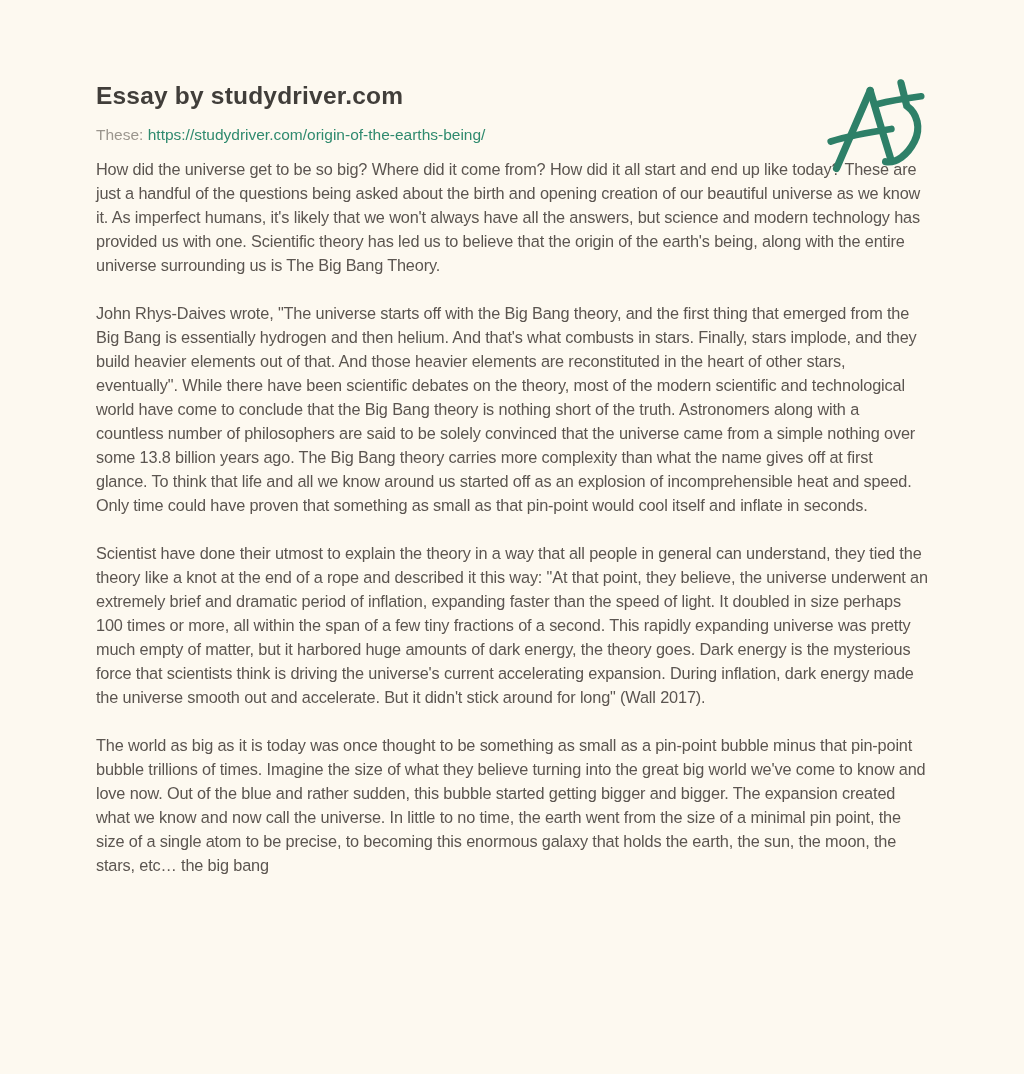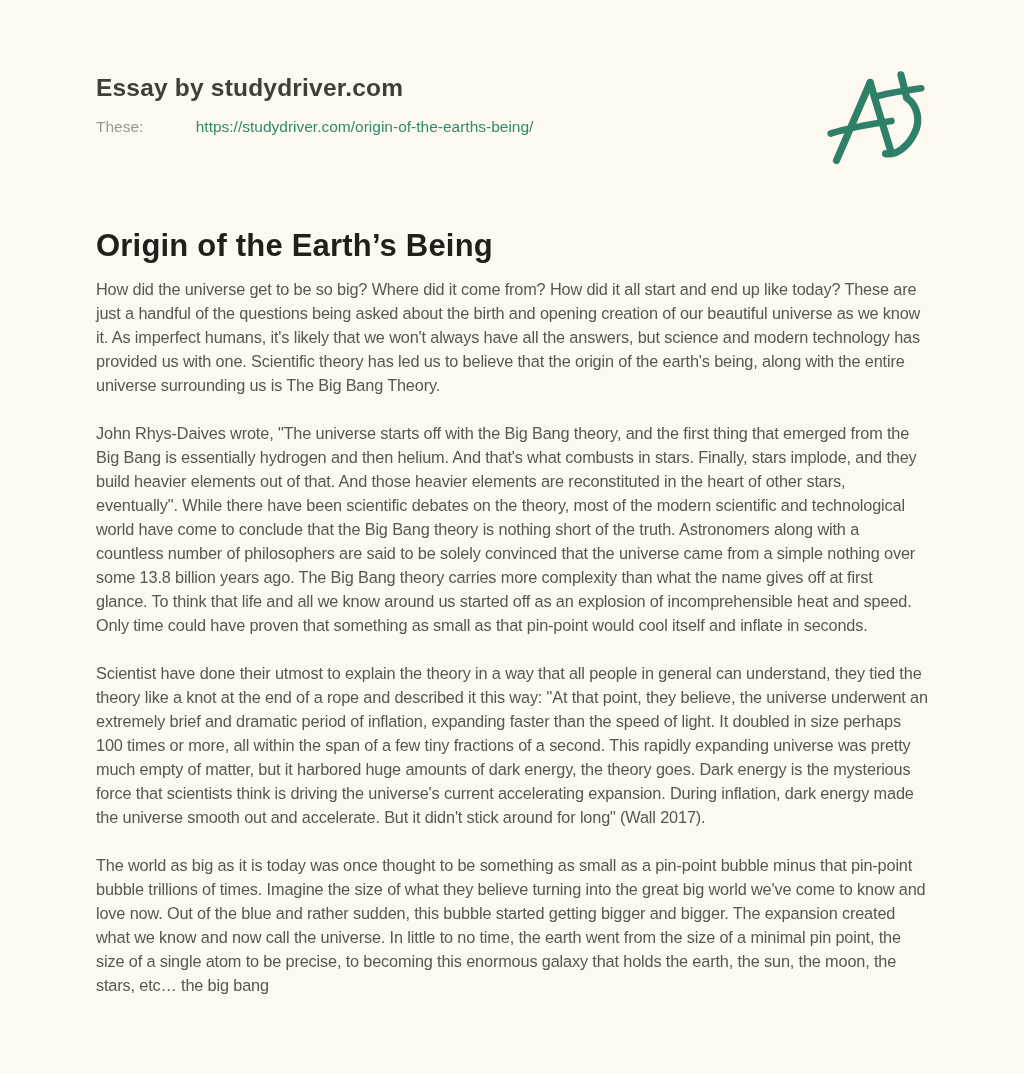--- a/index.html
+++ b/index.html
@@ -8,41 +8,40 @@
     height: 1074px;
     overflow: hidden;
     background: #fdf9f0;
     font-family: "Liberation Sans", "DejaVu Sans", sans-serif;
   }
   .page {
     position: relative;
     width: 1024px;
     height: 1074px;
     background: #fdf9f0;
-    padding: 0 96px;
+    padding: 8px 96px;
   }
   .doc-header {
     position: relative;
     padding-top: 74px;
   }
   .doc-header h1 {
     font-size: 24.5px;
     font-weight: 700;
     color: #413e3a;
     letter-spacing: 0.2px;
   }
   .source-line {
     margin-top: 16px;
     font-size: 15.5px;
     color: #9b968e;
   }
   .source-line a {
     color: #2f8a6e;
     text-decoration: none;
-    margin-left: 48px;
   }
   .logo {
     position: absolute;
     top: 70px;
     right: 0;
     width: 106px;
     height: 101px;
   }
   .logo svg { width: 100%; height: 100%; }
   .essay-title {
@@ -79,21 +78,20 @@
       <svg viewBox="0 0 110 105" fill="none" stroke="#2e8068" stroke-width="7.5" stroke-linecap="round">
         <path d="M 15,94 L 50,13"></path>
         <path d="M 50,13 C 56,34 64,60 71,83"></path>
         <path d="M 9,66 C 28,60 52,56 72,53" stroke-width="7"></path>
         <path d="M 58,27 C 73,23 88,21 103,19" stroke-width="7"></path>
         <path d="M 82,5 C 84,13 86,21 88,29 C 99,37 103,52 96,66 C 89,80 77,89 66,87"></path>
       </svg>
     </div>
   </div>
 
-  <h2 class="essay-title">Origin of the Earth’s Being</h2>
 
   <div class="essay-body">
     <p>How did the universe get to be so big? Where did it come from? How did it all start and end up like today? These are just a handful of the questions being asked about the birth and opening creation of our beautiful universe as we know it. As imperfect humans, it's likely that we won't always have all the answers, but science and modern technology has provided us with one. Scientific theory has led us to believe that the origin of the earth's being, along with the entire universe surrounding us is The Big Bang Theory.</p>
     <p>John Rhys-Daives wrote, "The universe starts off with the Big Bang theory, and the first thing that emerged from the Big Bang is essentially hydrogen and then helium. And that's what combusts in stars. Finally, stars implode, and they build heavier elements out of that. And those heavier elements are reconstituted in the heart of other stars, eventually". While there have been scientific debates on the theory, most of the modern scientific and technological world have come to conclude that the Big Bang theory is nothing short of the truth. Astronomers along with a countless number of philosophers are said to be solely convinced that the universe came from a simple nothing over some 13.8 billion years ago. The Big Bang theory carries more complexity than what the name gives off at first glance. To think that life and all we know around us started off as an explosion of incomprehensible heat and speed. Only time could have proven that something as small as that pin-point would cool itself and inflate in seconds.</p>
     <p>Scientist have done their utmost to explain the theory in a way that all people in general can understand, they tied the theory like a knot at the end of a rope and described it this way: "At that point, they believe, the universe underwent an extremely brief and dramatic period of inflation, expanding faster than the speed of light. It doubled in size perhaps 100 times or more, all within the span of a few tiny fractions of a second. This rapidly expanding universe was pretty much empty of matter, but it harbored huge amounts of dark energy, the theory goes. Dark energy is the mysterious force that scientists think is driving the universe's current accelerating expansion. During inflation, dark energy made the universe smooth out and accelerate. But it didn't stick around for long" (Wall 2017).</p>
     <p>The world as big as it is today was once thought to be something as small as a pin-point bubble minus that pin-point bubble trillions of times. Imagine the size of what they believe turning into the great big world we've come to know and love now. Out of the blue and rather sudden, this bubble started getting bigger and bigger. The expansion created what we know and now call the universe. In little to no time, the earth went from the size of a minimal pin point, the size of a single atom to be precise, to becoming this enormous galaxy that holds the earth, the sun, the moon, the stars, etc… the big bang</p>
   </div>
 
 </div>
 

